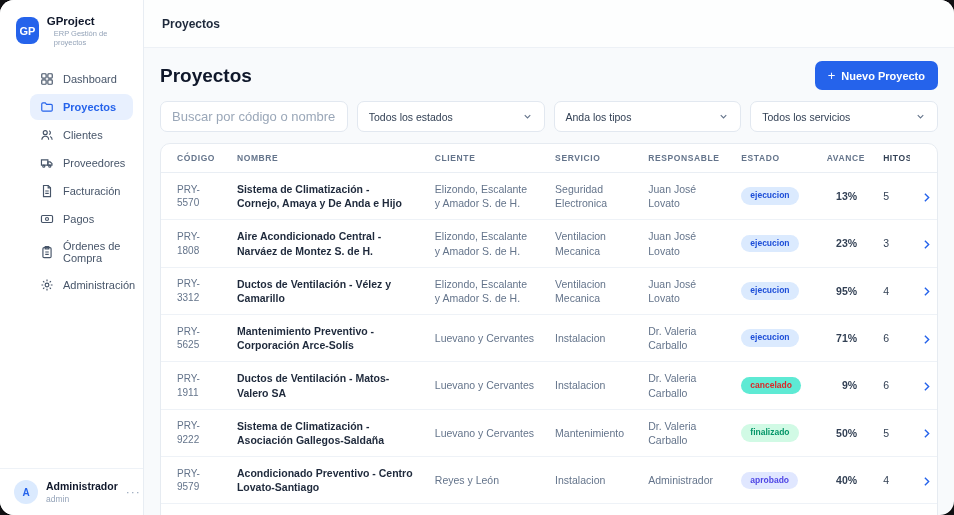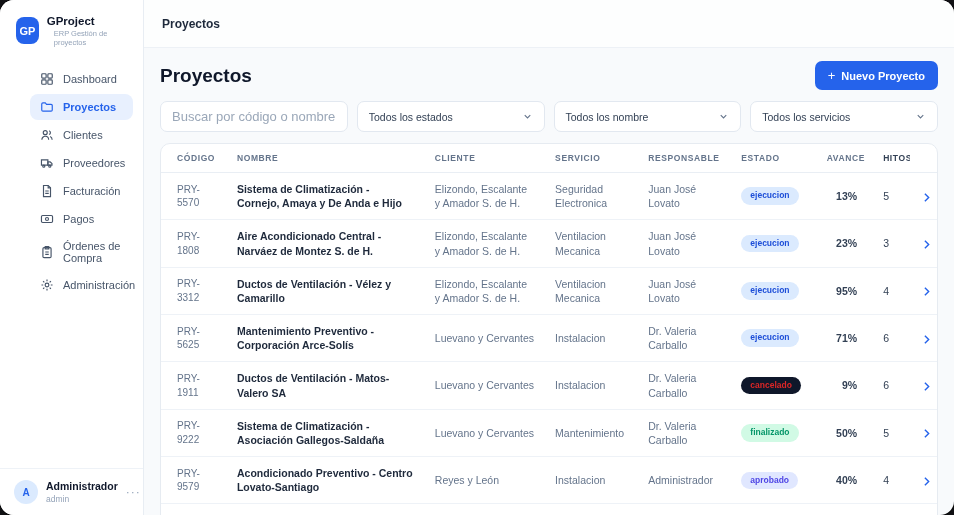--- a/index.html
+++ b/index.html
@@ -237,21 +237,21 @@
 
       <div class="filters">
         <input class="search-input" type="text" placeholder="Buscar por código o nombre..." style="">
         <div class="select">
           <span>Todos los estados</span>
           <svg viewBox="0 0 24 24" fill="none" stroke="currentColor" stroke-width="2.4">
               <polyline points="6 9 12 15 18 9"></polyline>
             </svg>
         </div>
         <div class="select">
-          <span>Todos los nombre</span>
+          <span>Anda los tipos</span>
           <svg viewBox="0 0 24 24" fill="none" stroke="currentColor" stroke-width="2.4">
               <polyline points="6 9 12 15 18 9"></polyline>
             </svg>
         </div>
         <div class="select">
           <span>Todos los servicios</span>
           <svg viewBox="0 0 24 24" fill="none" stroke="currentColor" stroke-width="2.4">
               <polyline points="6 9 12 15 18 9"></polyline>
             </svg>
         </div>
@@ -356,21 +356,21 @@
     </td>
   </tr>
 
   <tr>
     <td class="c-codigo col-first">PRY-1911</td>
     <td class="c-nombre">Ductos de Ventilación - Matos-Valero SA</td>
     <td>Luevano y Cervantes</td>
     <td>Instalacion</td>
     <td>Dr. Valeria Carballo</td>
     <td>
-      <span class="badge" style="background: #0f172a; color: rgb(220, 38, 38);">cancelado</span>
+      <span class="badge" style="background: #5eead4; color: rgb(220, 38, 38);">cancelado</span>
     </td>
     <td class="c-avance">9%</td>
     <td class="c-hitos">6</td>
     <td class="c-chevron">
       <svg viewBox="0 0 24 24" fill="none" stroke="currentColor" stroke-width="2.6">
                     <polyline points="9 5 16 12 9 19"></polyline>
                   </svg>
     </td>
   </tr>
 

